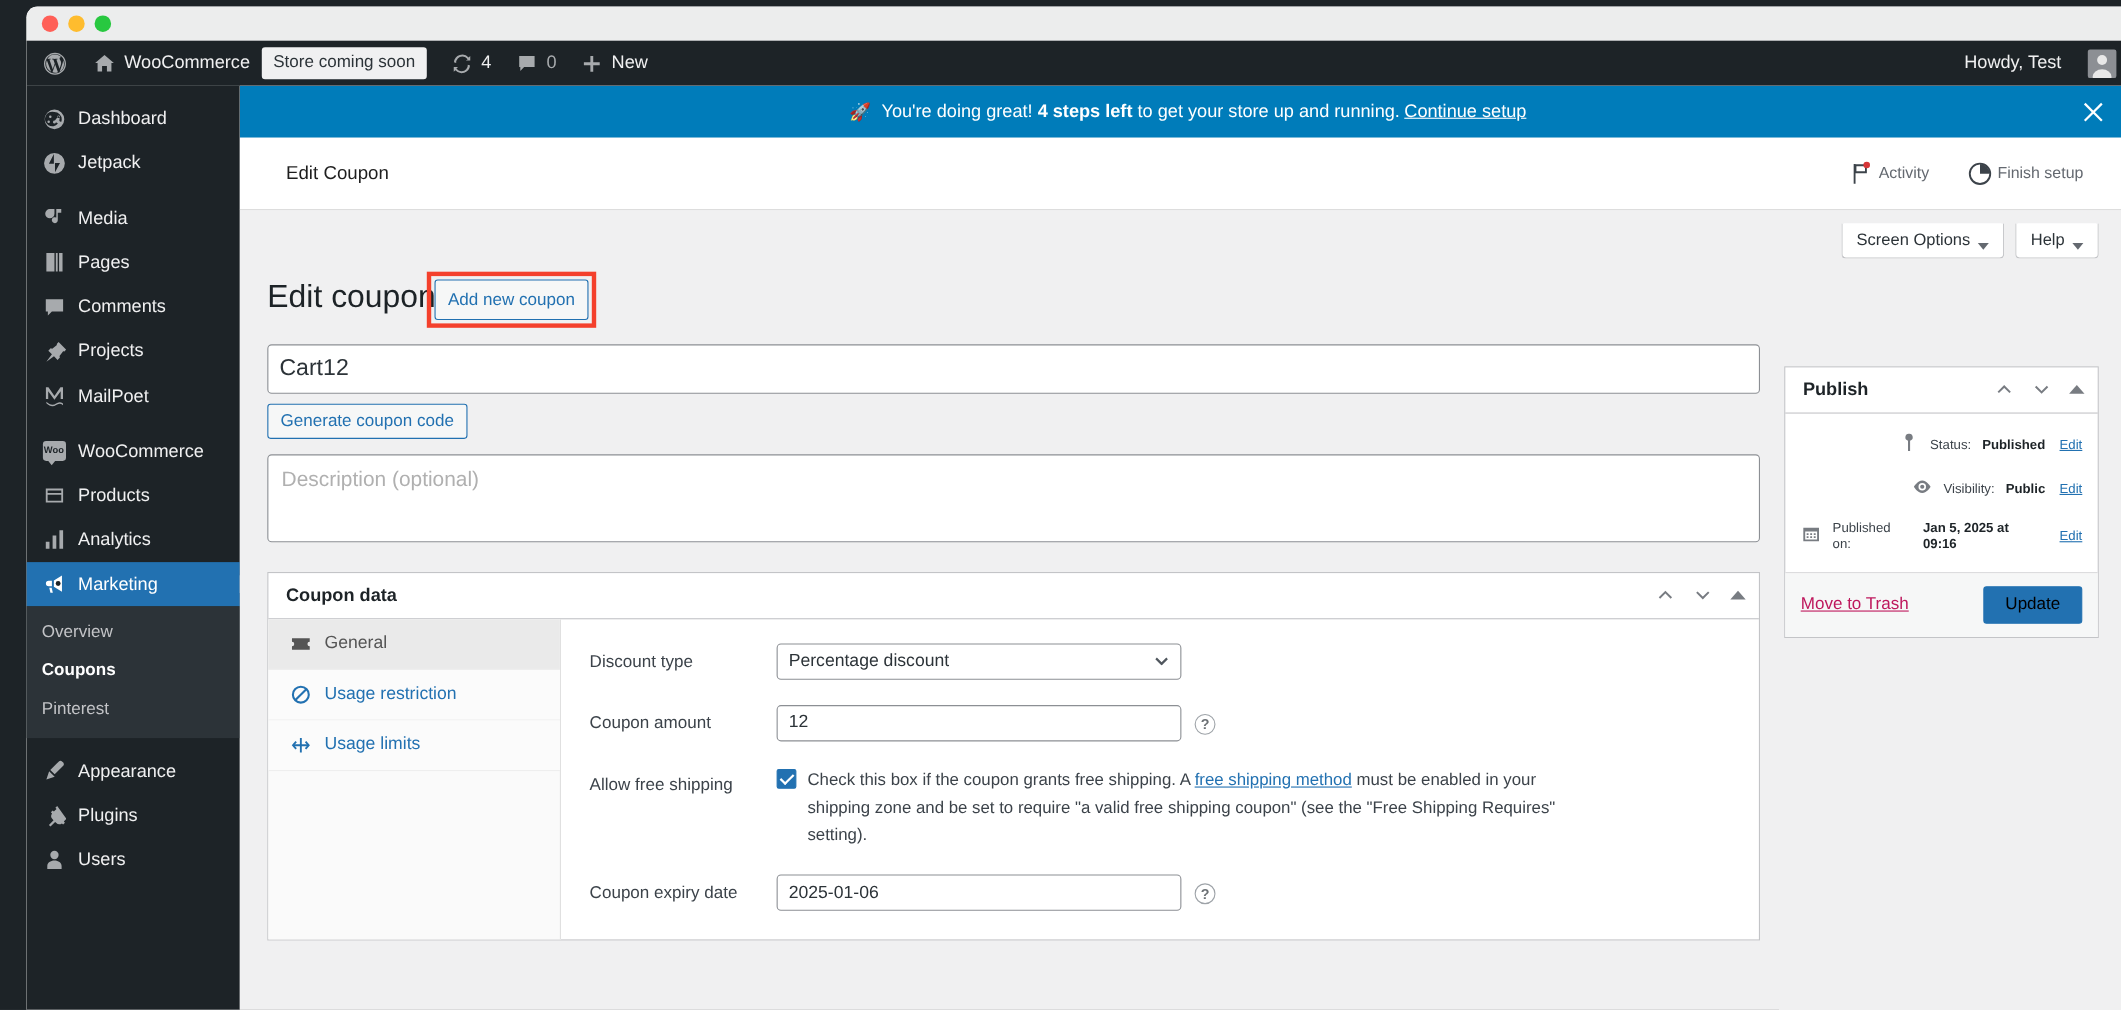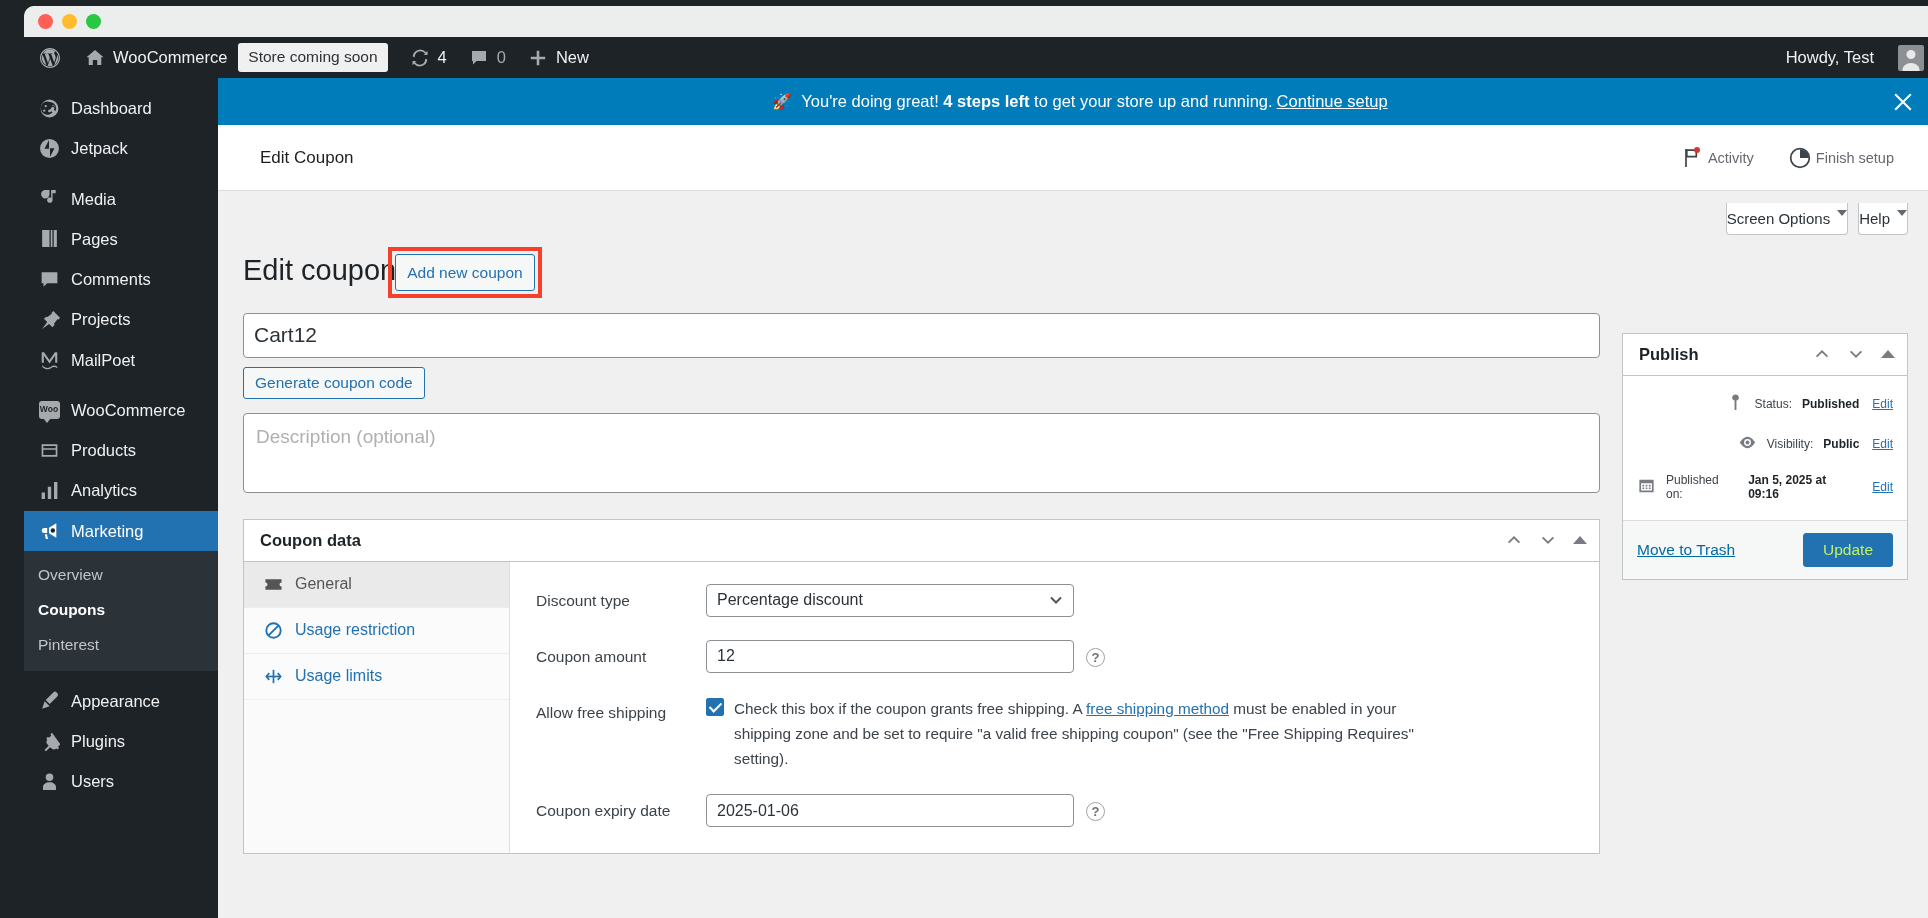--- a/index.html
+++ b/index.html
@@ -153,23 +153,23 @@
   }
   .hdr-btn svg { width: 24px; height: 24px; display:block; }
 
   
   #screen-meta-links {
     display: flex; justify-content: flex-end; gap: 10px;
     padding: 12px 34px 0 0;
   }
   .screen-meta-btn {
     background: #fff; border: 1px solid #c3c4c7; border-top: none;
-    border-radius: 0 0 4px 4px; padding: 7px 0;
+    border-radius: 0 0 4px 4px; padding: 7px 13px;
     font-size: 15px; color: #2c3338; cursor: pointer;
-    display: flex; align-items: flex-start; gap: 7px;
+    display: flex; align-items: flex-end; gap: 7px;
   }
   .caret-down { width:0; height:0; border-left:5px solid transparent;
     border-right:5px solid transparent; border-top:6px solid #646970; }
 
   
   #wrap { padding: 0 34px 0 25px; }
   #title-row { display: flex; align-items: center; margin: 8px 0 14px 0; position: relative; }
   h1.wp-heading {
     font-size: 29px; font-weight: normal; color: #1d2327;
     line-height: 1.3; padding: 9px 0;
@@ -296,24 +296,24 @@
     padding: 9px 14px; font-size: 12px; color: #3c434a; justify-content: flex-end;
   }
   .misc-pub svg { width: 19px; height: 19px; fill: #787c82; flex-shrink:0; }
   .misc-pub b { font-weight: bold; color: #1d2327; }
   .misc-pub a { color: #2271b1; text-decoration: underline; margin-left: 3px; }
   #minor-publishing { padding: 8px 0 10px 0; }
   #major-publishing {
     display: flex; align-items: center; justify-content: space-between;
     padding: 12px 14px; background: #f6f7f7; border-top: 1px solid #dcdcde;
   }
-  #delete-action a { color: #0369a1; text-decoration: underline; font-size: 15.5px; cursor:pointer;}
+  #delete-action a { color: #be185d; text-decoration: underline; font-size: 15.5px; cursor:pointer;}
   .button-primary {
     background: #2271b1; border: 1px solid #2271b1; border-radius: 3px;
-    color: #bef264; font-size: 15.5px; padding: 7px 19px; cursor: pointer;
+    color: #000000; font-size: 15.5px; padding: 7px 19px; cursor: pointer;
   }
 </style>
 </head>
 <body>
 
 <div id="browser-frame">
 
   <div id="titlebar">
     <span class="dot red"></span>
     <span class="dot yellow"></span>

